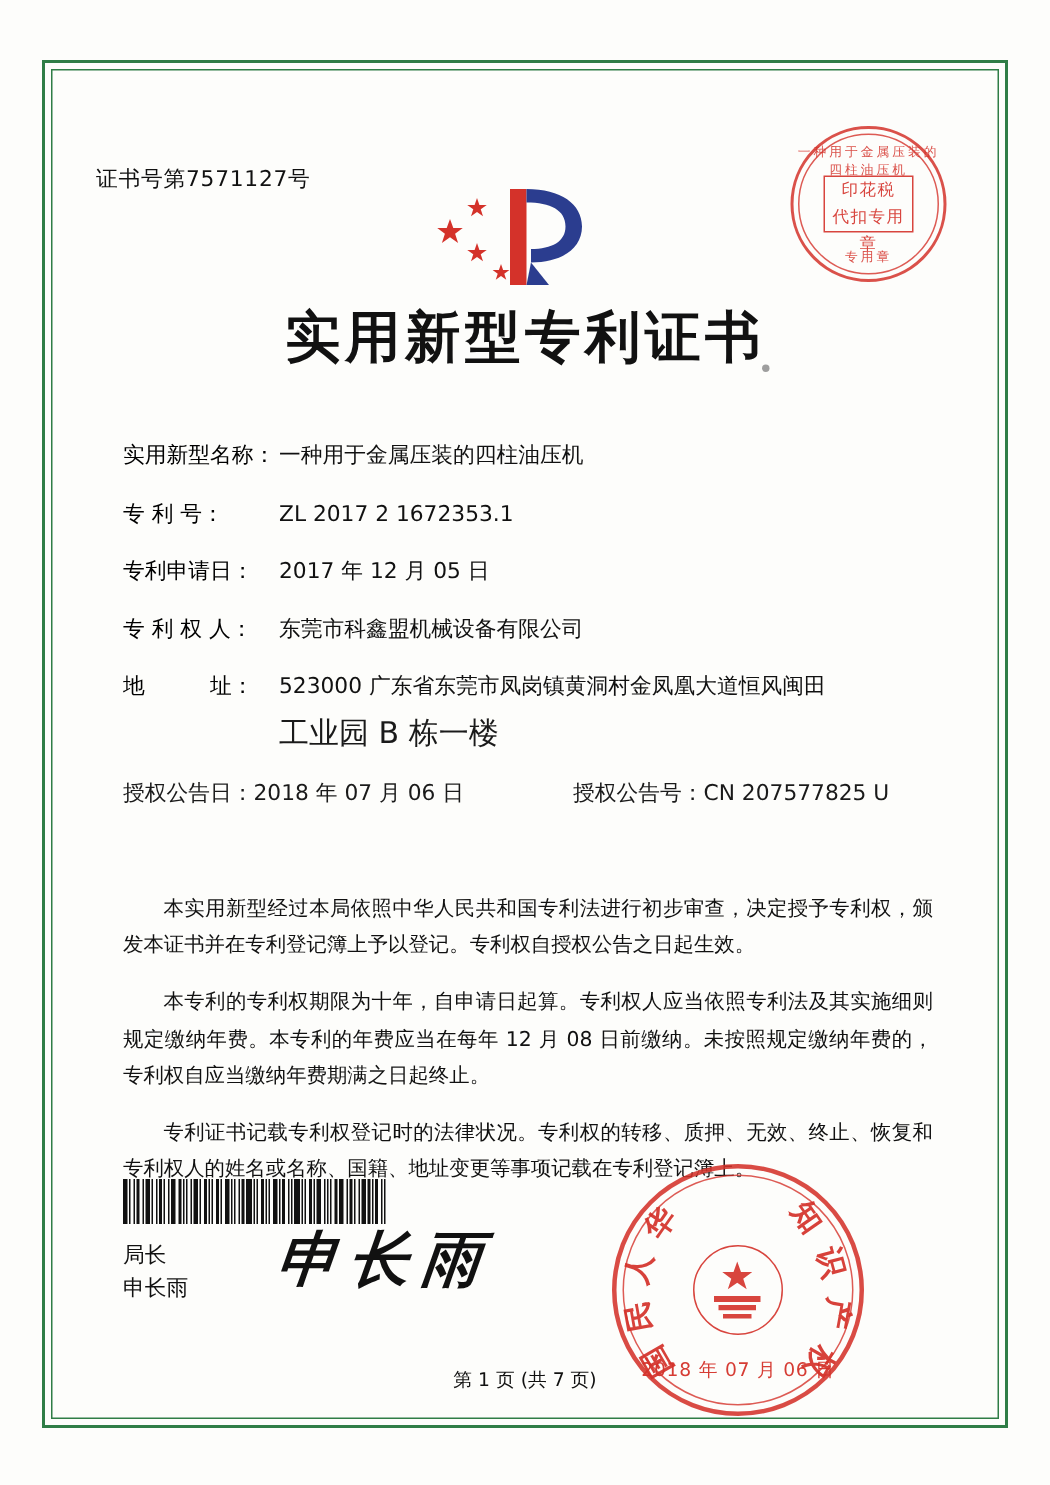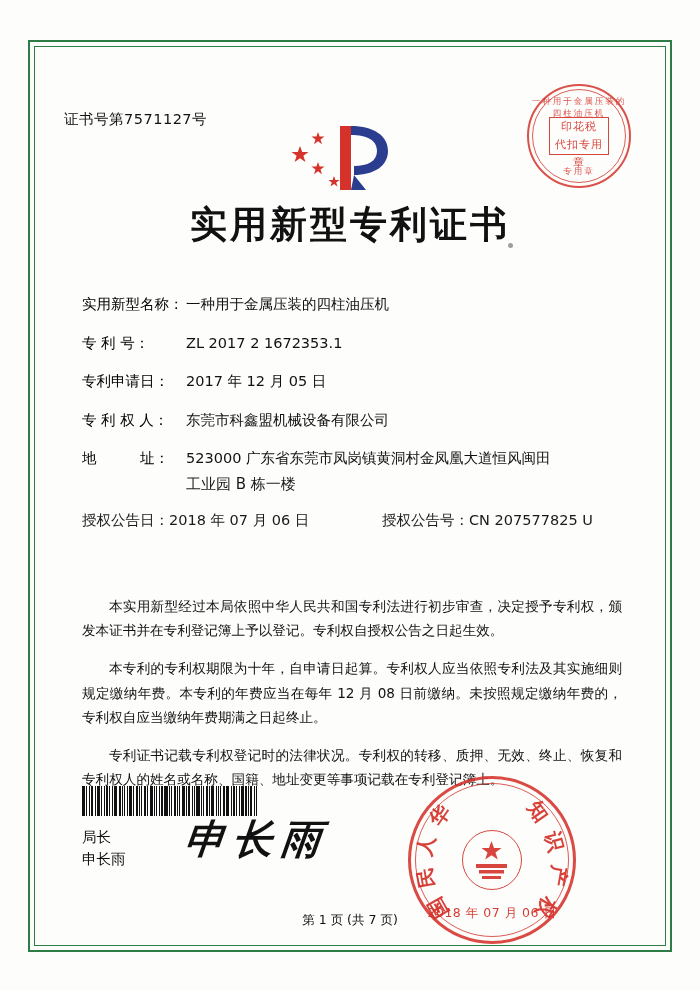--- a/index.html
+++ b/index.html
@@ -74,20 +74,21 @@
     position: absolute;
     left: 22px; top: 33px;
     width: 60px; height: 38px;
     border: 1.3px solid #d4322a;
     color: #d4322a;
     font-size: 11px;
     line-height: 18px;
     text-align: center;
     letter-spacing: 1px;
     opacity: .9;
+    font-family: Liberation Serif, serif;
   }
   .top-seal .arc-top, .top-seal .arc-bot {
     position: absolute;
     left: 0; width: 104px;
     text-align: center;
     color: #d4322a;
     font-size: 8.5px;
     letter-spacing: 2px;
     opacity: .85;
   }
@@ -131,21 +132,21 @@
   }
   .flabel {
     width: 104px;
     flex: 0 0 104px;
     white-space: pre;
     color: #000000;
   }
   .fvalue { flex: 1; }
   .subline {
     padding-left: 104px;
-    font-size: 15px;
+    font-size: 20px;
     margin-top: -12px;
     margin-bottom: 17.5px;
   }
 
   .grant-row {
     display: flex;
     font-size: 14.5px;
     margin-bottom: 6px;
   }
   .grant-left { width: 300px; flex: 0 0 300px; }

